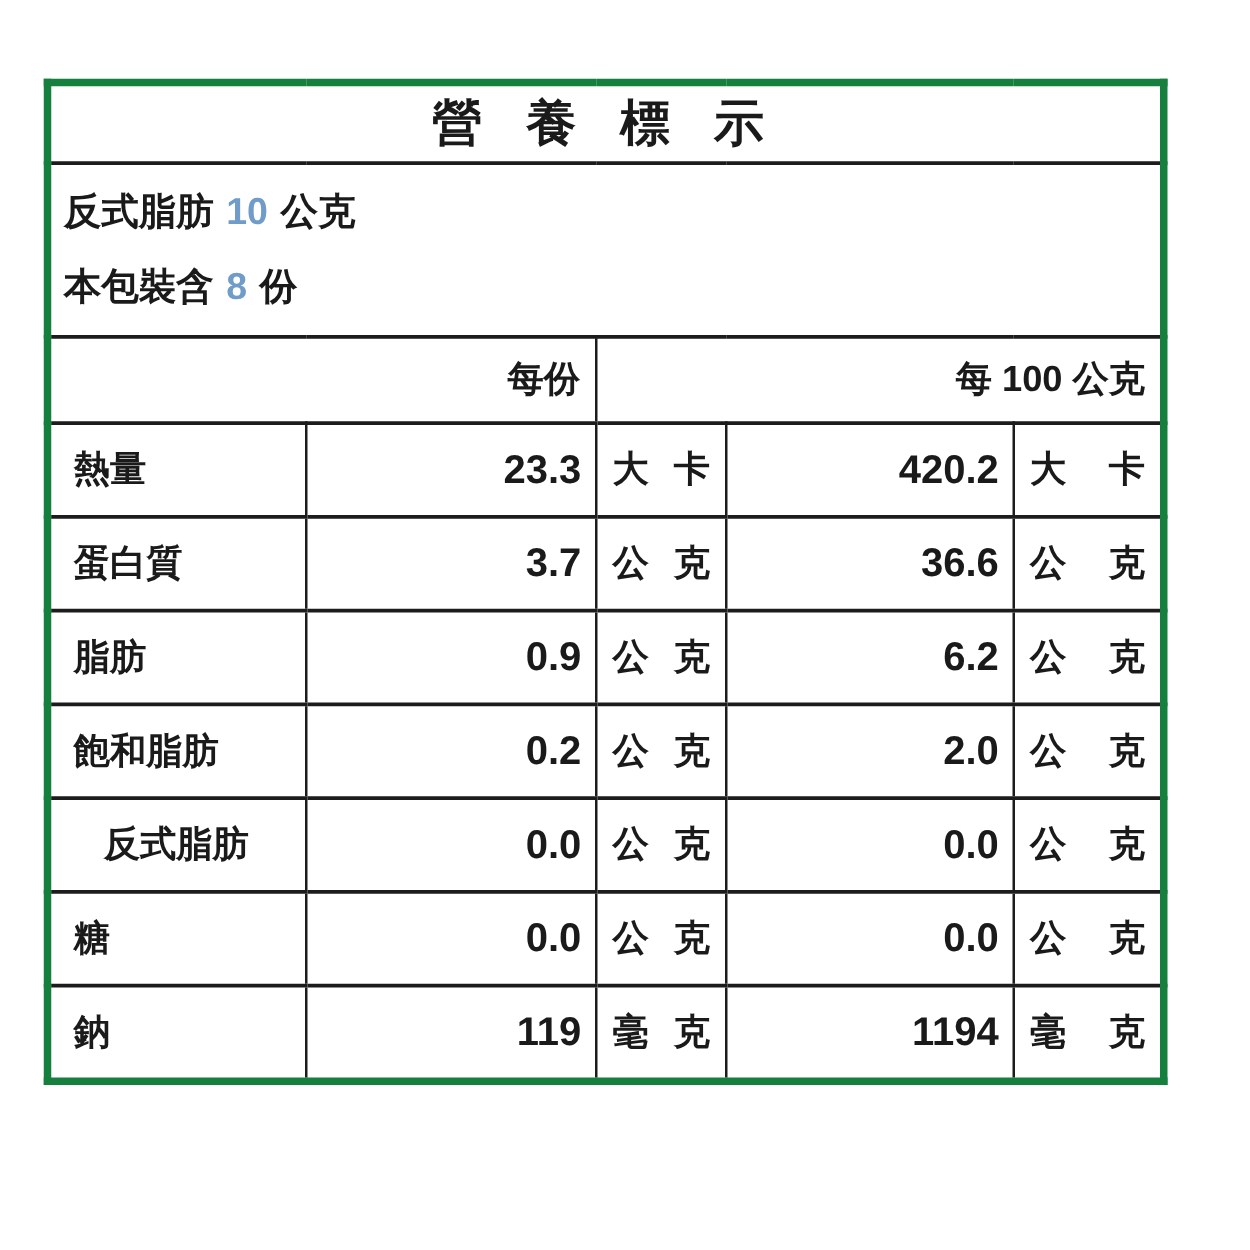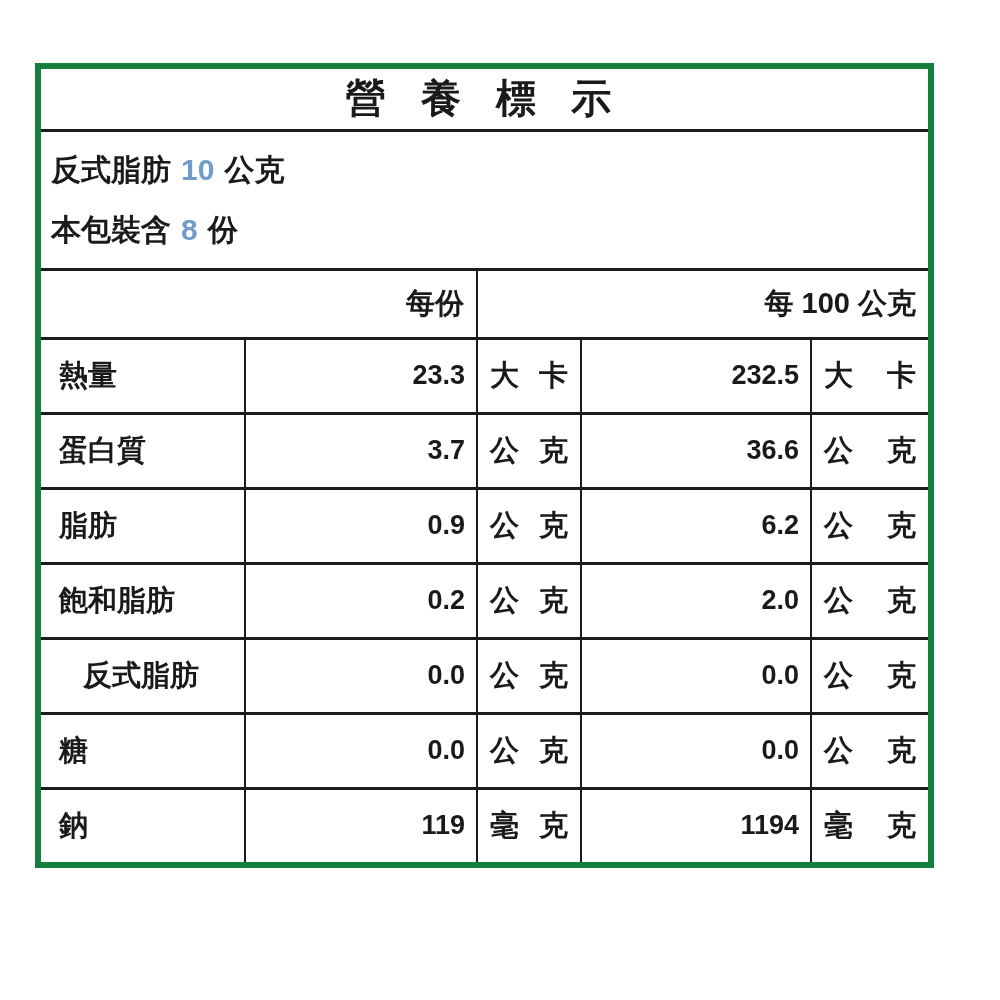--- a/index.html
+++ b/index.html
@@ -60,21 +60,21 @@
     padding-right: 12px;
   }
   td.name {
     text-align: left;
     font-size: 29px;
     padding-left: 18px;
   }
   td.name.indent { padding-left: 42px; margin-left: 32px; }
   td.val {
     text-align: right;
-    font-size: 27px;
+    font-size: 32px;
     padding-right: 11px;
     font-stretch: condensed;
   }
   td.unit {
     font-size: 29px;
     text-align: justify;
     text-align-last: justify;
     padding: 16px 12px;
   }
 </style>
@@ -109,21 +109,21 @@
 
     <tr class="r-colhead">
       <td colspan="2">每份</td>
       <td colspan="3">每 100 公克</td>
     </tr>
 
     <tr class="r-data">
       <td class="name">熱量</td>
       <td class="val">23.3</td>
       <td class="unit">大 卡</td>
-      <td class="val">232.5</td>
+      <td class="val">420.2</td>
       <td class="unit">大 卡</td>
     </tr>
 
     <tr class="r-data">
       <td class="name">蛋白質</td>
       <td class="val">3.7</td>
       <td class="unit">公 克</td>
       <td class="val">36.6</td>
       <td class="unit">公 克</td>
     </tr>

